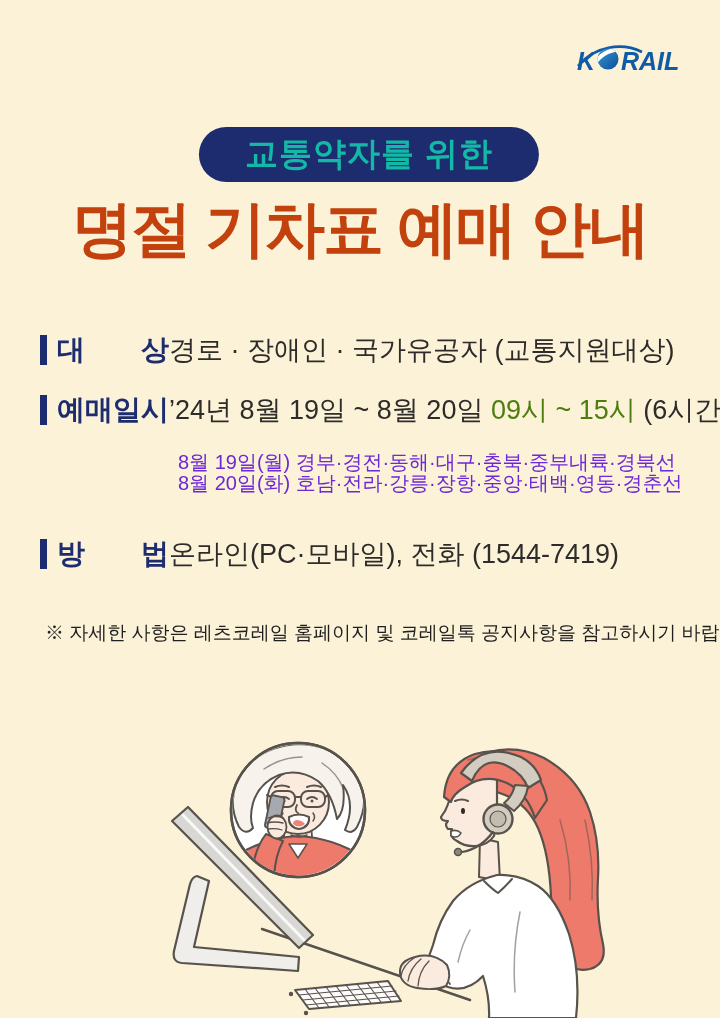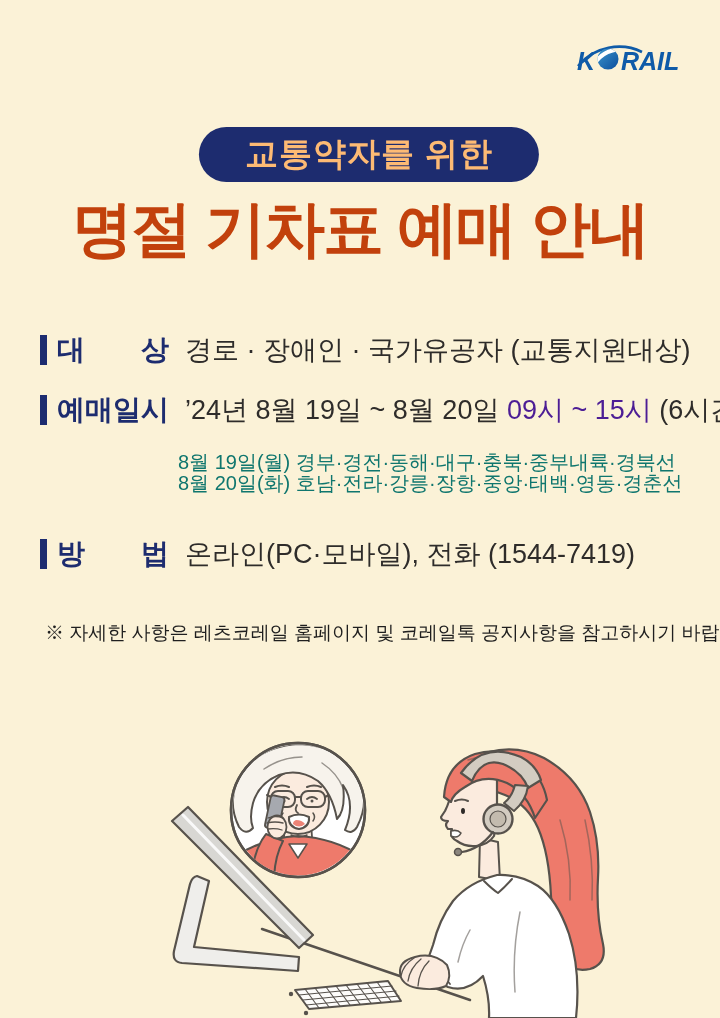--- a/index.html
+++ b/index.html
@@ -6,40 +6,40 @@
   .poster {
     position:relative; width:720px; height:1018px; overflow:hidden;
     background:#FBF2D7;
     font-family:"Liberation Sans", sans-serif;
   }
   .logo { position:absolute; top:44px; left:576px; width:108px; height:32px; }
   .logo text { font-family:"Liberation Sans", sans-serif; font-weight:bold; font-style:italic; }
   .badge {
     position:absolute; top:127px; left:calc(50% + 9px); transform:translateX(-50%);
     height:55px; padding:0 46px; background:#1D2C6F; border-radius:29px;
-    color:#fdba74; font-size:33px; font-weight:800; letter-spacing:1px;
+    color:#14b8a6; font-size:33px; font-weight:800; letter-spacing:1px;
     display:flex; align-items:center; white-space:nowrap;
   }
   .title {
     position:absolute; top:189px; left:0; width:100%; text-align:center;
     font-size:61px; font-weight:900; color:#c2410c; letter-spacing:-2px; white-space:nowrap;
   }
   .row { position:absolute; left:40px; display:flex; align-items:center; }
   .row-target   { top:331px; }
   .row-schedule { top:391px; }
   .row-method   { top:535px; }
   .row .bar { width:7px; height:30px; background:#1D2C6F; margin-right:10px; flex:none; }
   .row .label {
     width:112px; flex:none; font-size:28px; font-weight:800; color:#1D2C6F;
     display:flex; justify-content:space-between; white-space:nowrap;
   }
   .row .label.spread span { display:inline-block; }
-  .row .content { margin-left:16px; font-size:27px; font-weight:500; color:#2E2C2A; white-space:nowrap; }
-  .time { color:#4c1d95; }
-  .subline { position:absolute; left:178px; font-size:20px; color:#0f766e; white-space:nowrap; }
+  .row .content { font-size:27px; font-weight:500; color:#2E2C2A; white-space:nowrap; }
+  .time { color:#4d7c0f; }
+  .subline { position:absolute; left:178px; font-size:20px; color:#6d28d9; white-space:nowrap; }
   .subline-1 { top:449px; }
   .subline-2 { top:470px; }
   .note { position:absolute; left:45px; top:620px; font-size:19px; color:#1F1F1F; white-space:nowrap; }
   .illustration { position:absolute; left:0; top:700px; width:720px; height:318px; }
 </style>
 </head>
 <body>
 
 <div class="poster">
 

